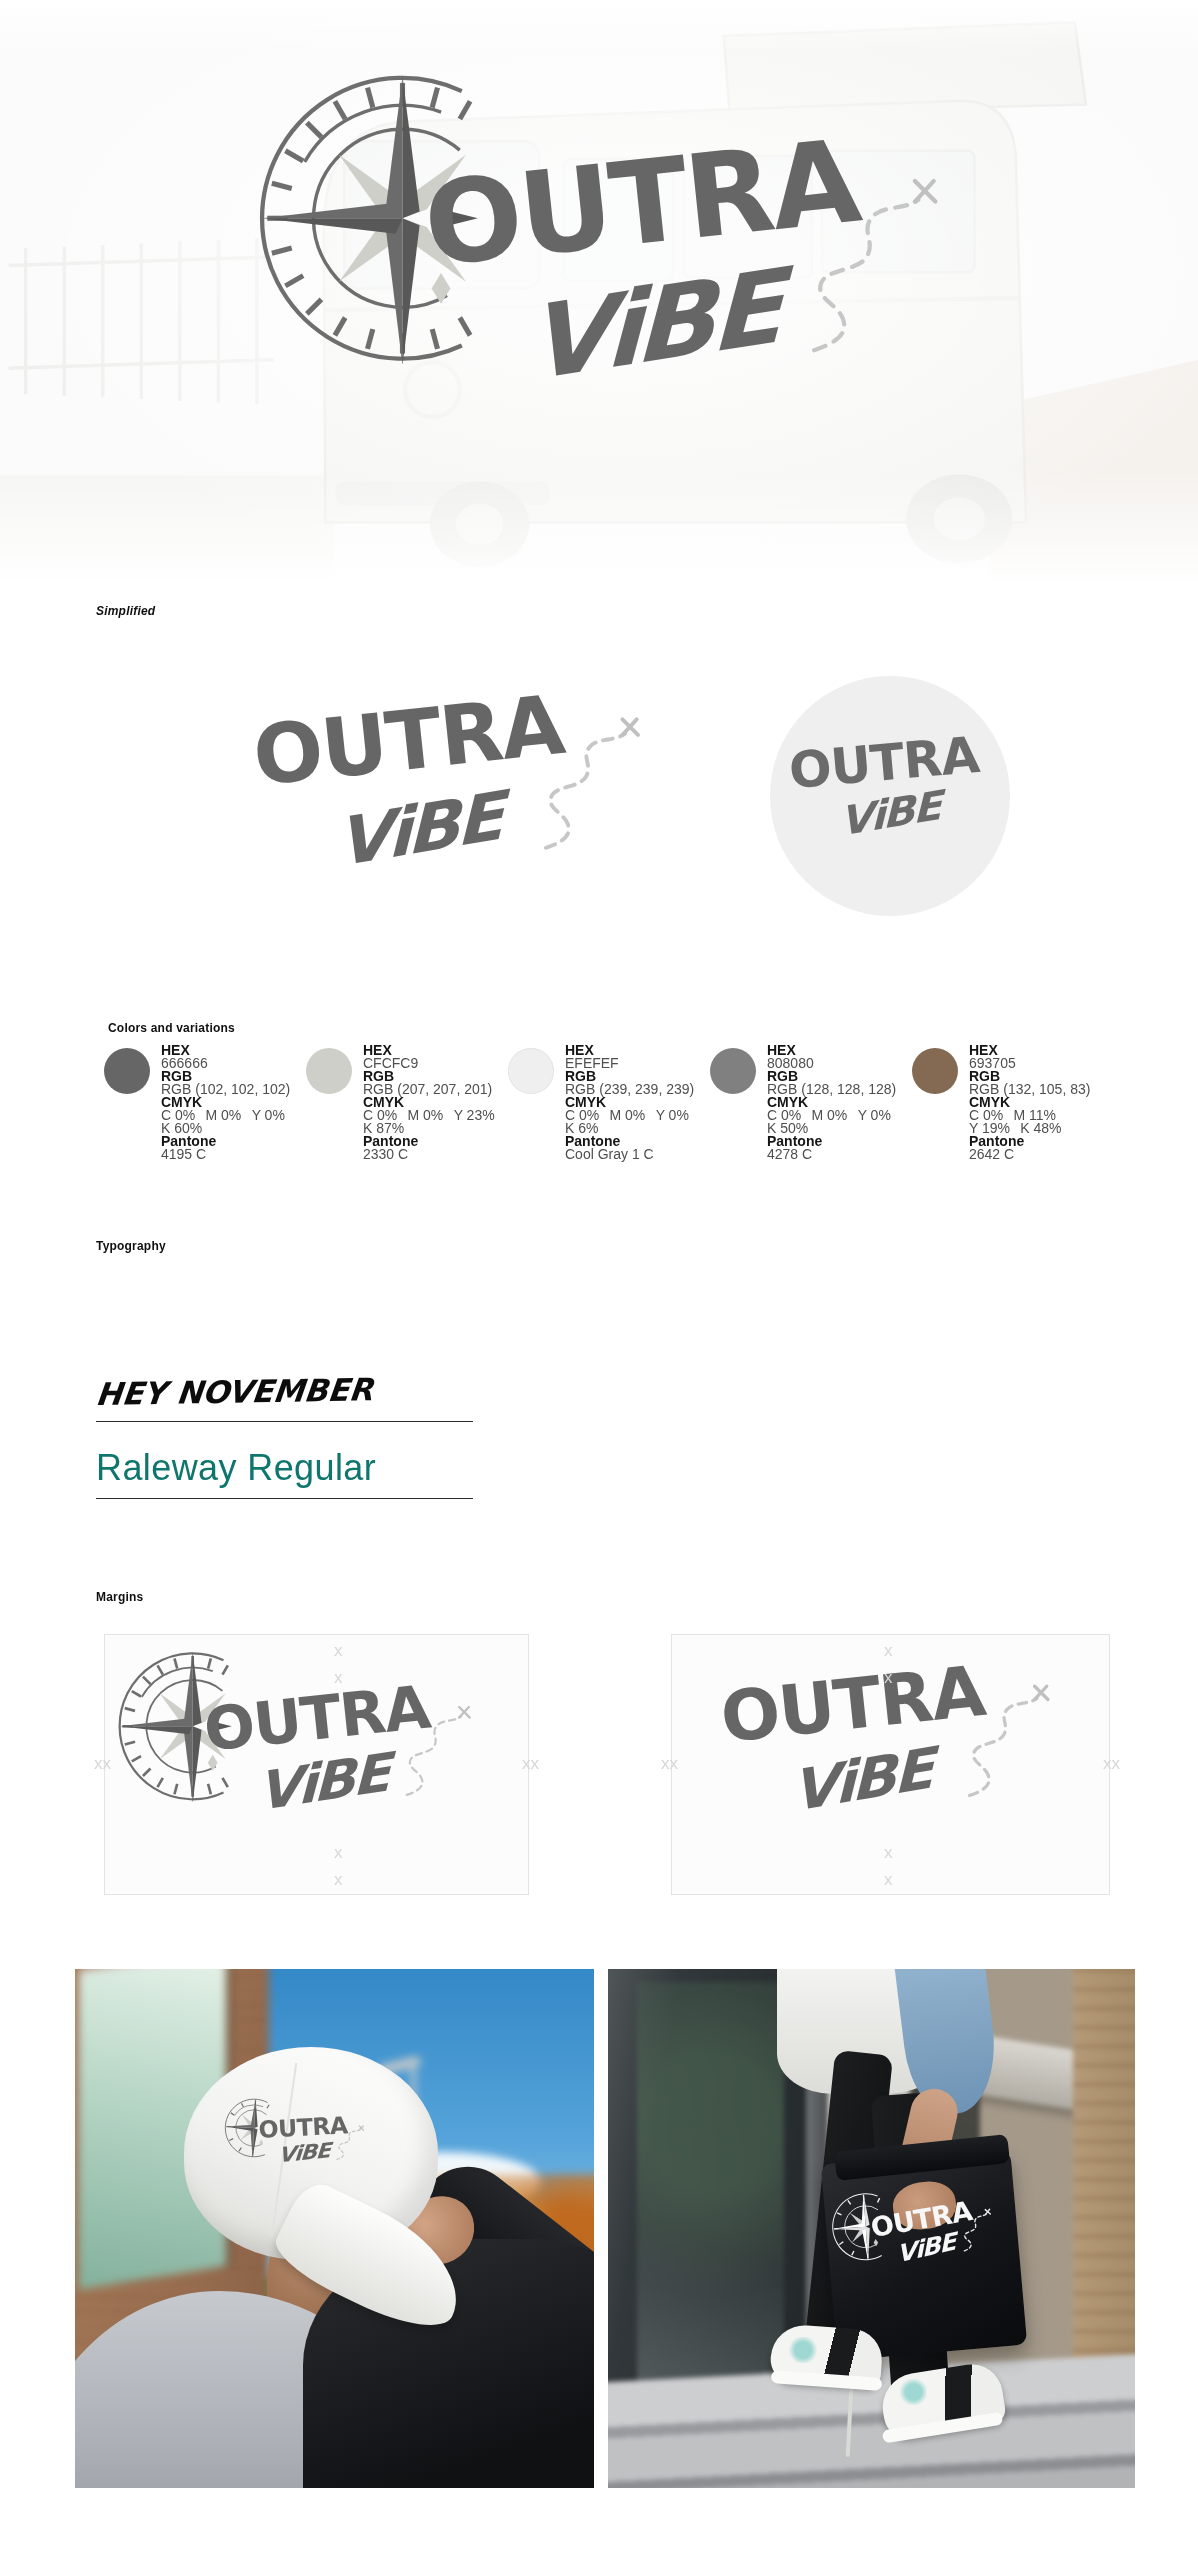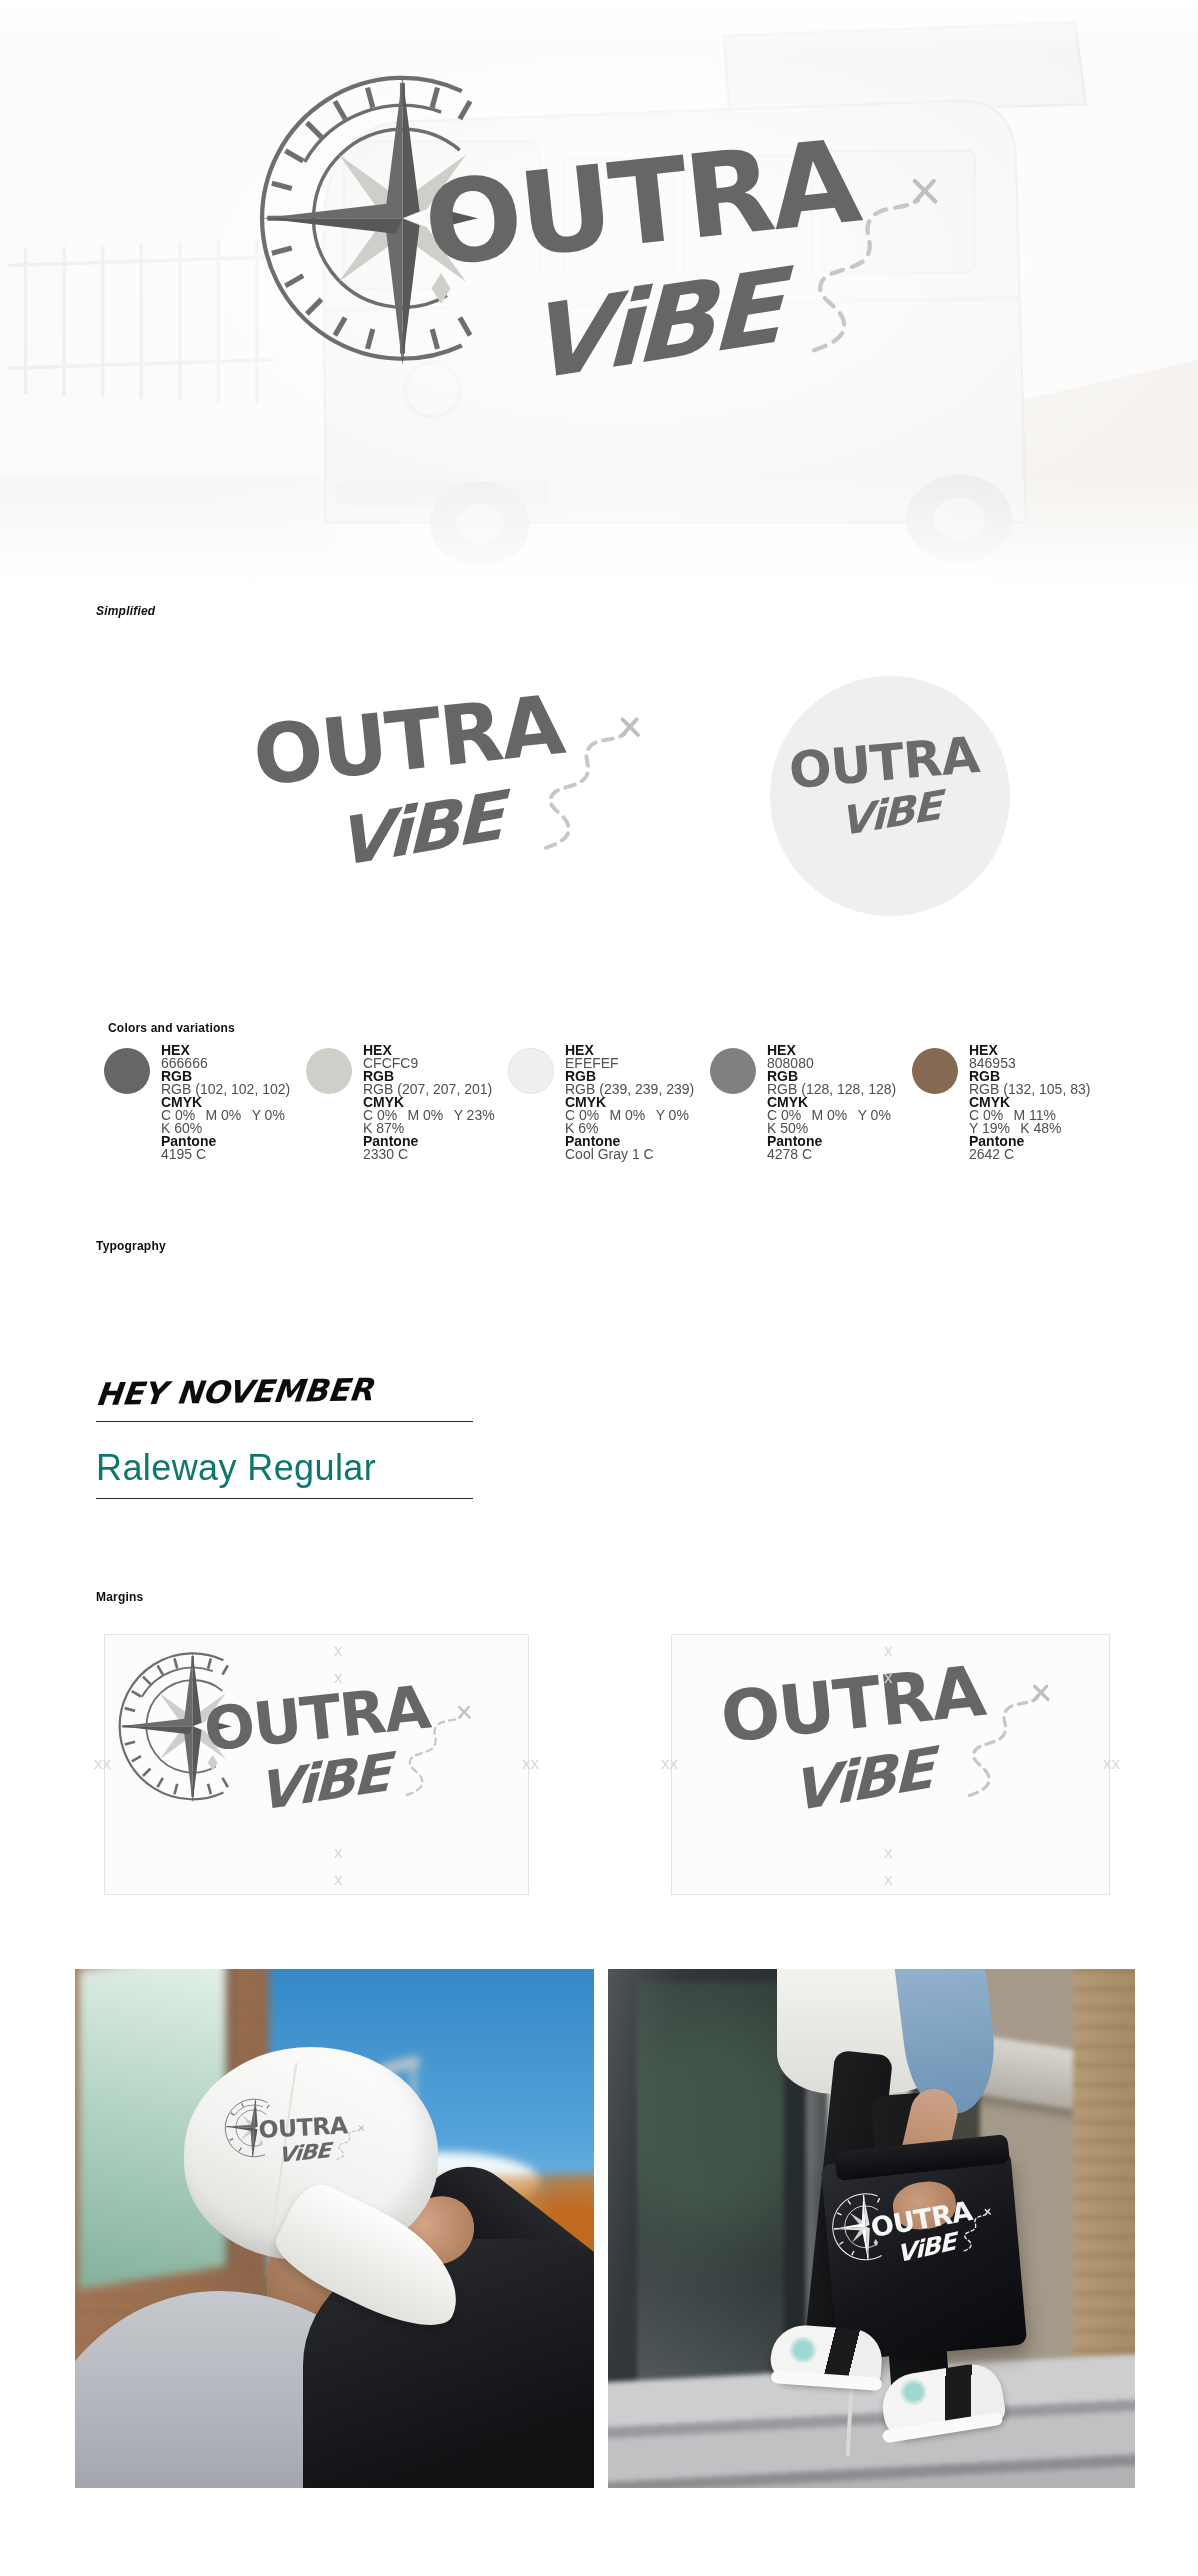--- a/index.html
+++ b/index.html
@@ -345,21 +345,21 @@
         </div>
         <div class="sw-label">Pantone</div>
         <div class="sw-val">4278 C</div>
       </div>
     </div>
 
     <div class="swatch" style="left:808px;">
       <div class="sw-dot" style="background-color: rgb(132, 105, 83);"></div>
       <div class="sw-text">
         <div class="sw-label">HEX</div>
-        <div class="sw-val">846953</div>
+        <div class="sw-val">693705</div>
         <div class="sw-label">RGB</div>
         <div class="sw-val">RGB (132, 105, 83)</div>
         <div class="sw-label">CMYK</div>
         <div class="sw-cmyk">
           <span>C 0%</span><span>M 11%</span><span>Y 19%</span><span>K 48%</span>
         </div>
         <div class="sw-label">Pantone</div>
         <div class="sw-val">2642 C</div>
       </div>
     </div>

